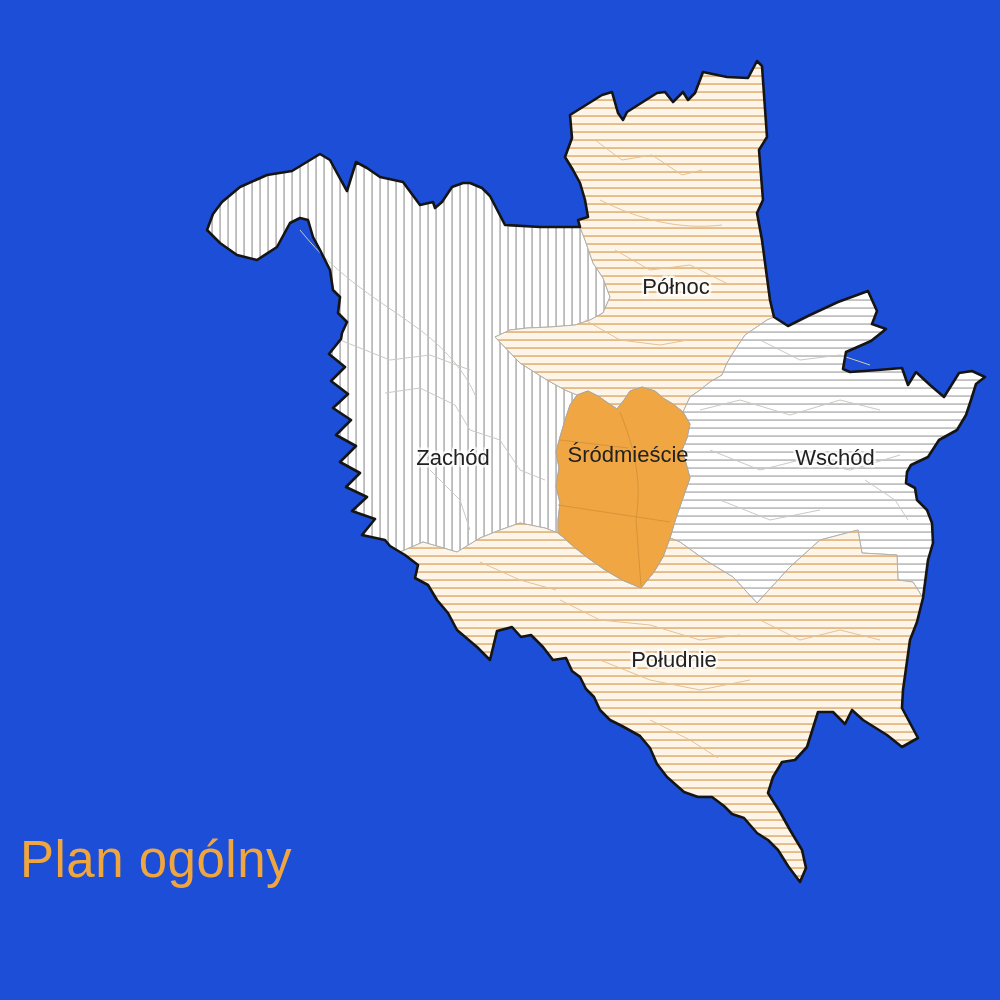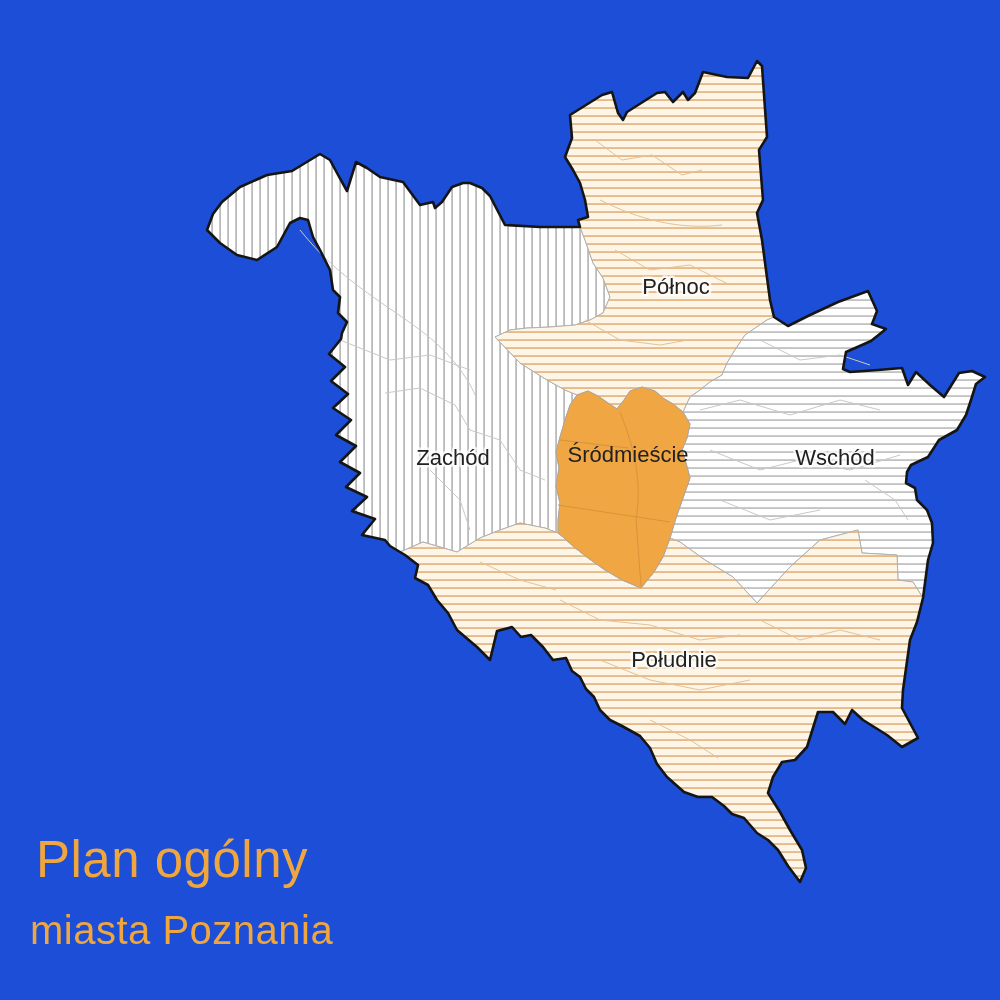--- a/index.html
+++ b/index.html
@@ -3,21 +3,21 @@
 <meta charset="utf-8">
 <style>
   html,body{margin:0;padding:0;background:#ffffff;}
   .page{position:relative;width:1000px;height:1000px;background:#1d4ed8;overflow:hidden;
         font-family:"Liberation Sans", sans-serif;}
   .map-svg{position:absolute;left:0;top:0;}
   .map-label{font-family:"Liberation Sans", sans-serif;font-size:22px;fill:#212121;
              text-anchor:middle;paint-order:stroke;stroke:#ffffff;stroke-width:5px;
              stroke-opacity:.75;stroke-linejoin:round;}
   .map-label.on-orange{stroke:none;}
-  .title-line1{position:absolute;left:36px;top:830px;font-size:51px;letter-spacing:.5px;
+  .title-line1{position:absolute;left:20px;top:830px;font-size:51px;letter-spacing:.5px;
                color:#F0A63E;white-space:nowrap;}
   .title-line2{position:absolute;left:30px;top:908px;font-size:40px;letter-spacing:.5px;
                color:#F0A63E;white-space:nowrap;}
 </style>
 </head>
 <body>
 
 <div class="page">
 
   <svg class="map-svg" width="1000" height="1000" viewBox="0 0 1000 1000">
@@ -76,14 +76,13 @@
     <path fill="none" stroke="#151515" stroke-width="2.6" stroke-linejoin="round" stroke-linecap="round" d="M207,230 L213,214 L222,202 L240,187 L267,175 L292,171 L320,154 L330,160 L337,173 L347,191 L356,162 L367,168 L380,177 L403,182 L420,205 L433,202 L435,208 L442,202 L452,187 L463,183 L470,183 L482,188 L490,196 L505,225 L540,227 L580,227 L578,220 L588,217 L585,200 L580,183 L573,170 L565,157 L572,138 L570,115 L602,95 L612,92 L618,113 L623,120 L627,112 L657,93 L665,92 L673,102 L683,92 L688,100 L695,93 L703,72 L727,77 L748,78 L757,61 L762,66 L767,137 L759,150 L763,200 L757,213 L762,240 L766,270 L770,300 L774,317 L788,326 L810,315 L838,302 L868,291 L877,311 L872,324 L886,329 L871,341 L862,345 L846,352 L843,369 L850,372 L878,370 L902,368 L908,385 L916,372 L930,385 L944,397 L959,373 L972,371 L985,377 L976,384 L971,400 L966,415 L957,430 L939,440 L928,457 L911,465 L907,472 L906,483 L915,488 L917,500 L927,510 L932,523 L933,543 L928,560 L925,583 L923,598 L917,622 L910,640 L903,690 L902,708 L918,738 L902,747 L887,735 L863,720 L852,710 L845,724 L833,712 L818,712 L807,747 L795,760 L782,762 L773,777 L768,793 L780,812 L790,830 L802,850 L806,868 L800,882 L788,866 L778,850 L768,840 L757,833 L744,818 L732,814 L724,806 L712,797 L698,797 L684,792 L667,777 L657,764 L650,748 L640,736 L622,726 L610,720 L600,710 L594,697 L586,689 L580,677 L572,671 L566,658 L553,660 L543,647 L531,635 L521,637 L512,627 L497,631 L490,660 L477,647 L457,630 L448,613 L437,600 L428,585 L415,578 L418,565 L405,555 L400,552 L390,546 L385,540 L362,535 L375,519 L352,511 L367,497 L346,487 L360,473 L340,462 L356,446 L336,435 L351,420 L333,408 L348,394 L331,381 L345,367 L329,354 L341,339 L342,333 L347,322 L338,313 L340,297 L333,290 L330,270 L320,250 L313,237 L308,220 L300,218 L290,223 L277,247 L257,260 L237,255 L220,243 Z"></path>
 
     <text class="map-label" x="676" y="294">Północ</text>
     <text class="map-label" x="453" y="465">Zachód</text>
     <text class="map-label on-orange" x="628" y="462">Śródmieście</text>
     <text class="map-label" x="835" y="465">Wschód</text>
     <text class="map-label" x="674" y="667">Południe</text>
   </svg>
 
   <div class="title-line1">Plan ogólny</div>
-  <div class="title-line2">miasta Poznania</div>
 </div>
 
 </body></html>

